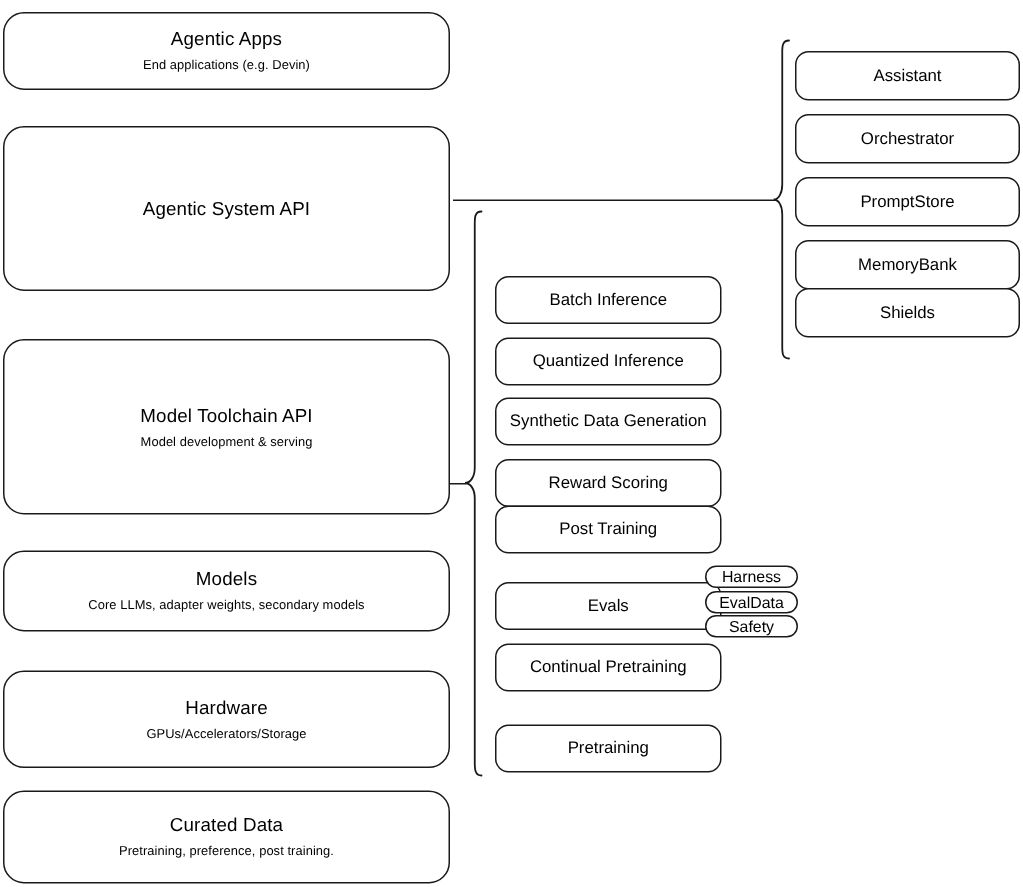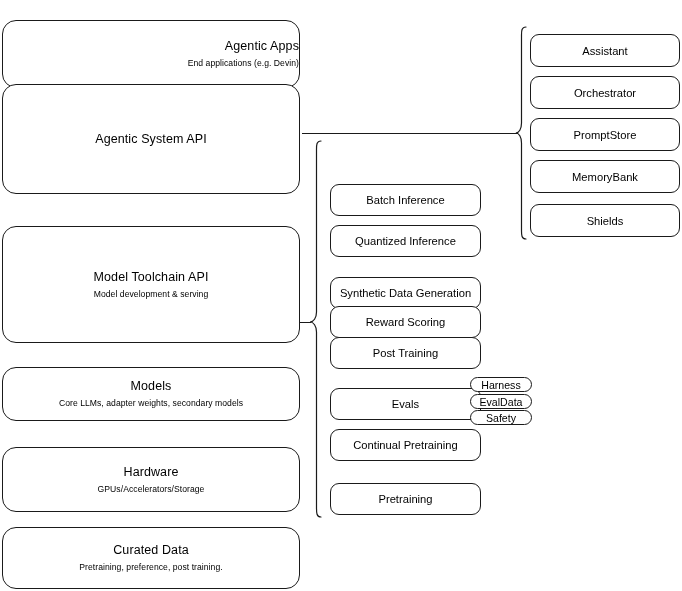--- a/index.html
+++ b/index.html
@@ -94,21 +94,21 @@
     position: absolute;
     pointer-events: none;
   }
   .brace svg { display: block; overflow: visible; }
 </style>
 </head>
 <body>
 
 <div id="canvas">
 
-  <div class="node layer" style="top:20px;height:68px;align-items:flex-end;">
+  <div class="node layer" style="top:8px;height:52px;">
     <div class="title">Agentic Apps</div>
     <div class="subtitle">End applications (e.g. Devin)</div>
   </div>
 
   <div class="node layer" style="top:84px;height:110px;">
     <div class="title">Agentic System API</div>
   </div>
 
   <div class="node layer" style="top:226px;height:117px;">
     <div class="title">Model Toolchain API</div>
@@ -145,21 +145,21 @@
       <path d="M12 1 C7.5 1 7.5 5 7.5 9.5 L7.5 172 C7.5 178 4.5 182 1 182 C4.5 182 7.5 186 7.5 192 L7.5 368 C7.5 372.5 7.5 377 12 377"></path>
     </svg>
   </div>
 
   <div class="node mid" style="top:184px;">
     <span>Batch Inference</span>
   </div>
   <div class="node mid" style="top:225px;">
     <span>Quantized Inference</span>
   </div>
-  <div class="node mid" style="top:265px;margin-top:12px;">
+  <div class="node mid" style="top:265px;">
     <span>Synthetic Data Generation</span>
   </div>
   <div class="node mid" style="top:306px;">
     <span>Reward Scoring</span>
   </div>
   <div class="node mid" style="top:337px;">
     <span>Post Training</span>
   </div>
   <div class="node mid" style="top:388px;">
     <span>Evals</span>
@@ -186,17 +186,17 @@
   </div>
   <div class="node right" style="top:76px;">
     <span>Orchestrator</span>
   </div>
   <div class="node right" style="top:118px;">
     <span>PromptStore</span>
   </div>
   <div class="node right" style="top:160px;">
     <span>MemoryBank</span>
   </div>
-  <div class="node right" style="top:204px;">
+  <div class="node right" style="top:192px;">
     <span>Shields</span>
   </div>
 
 </div>
 
 </body></html>

